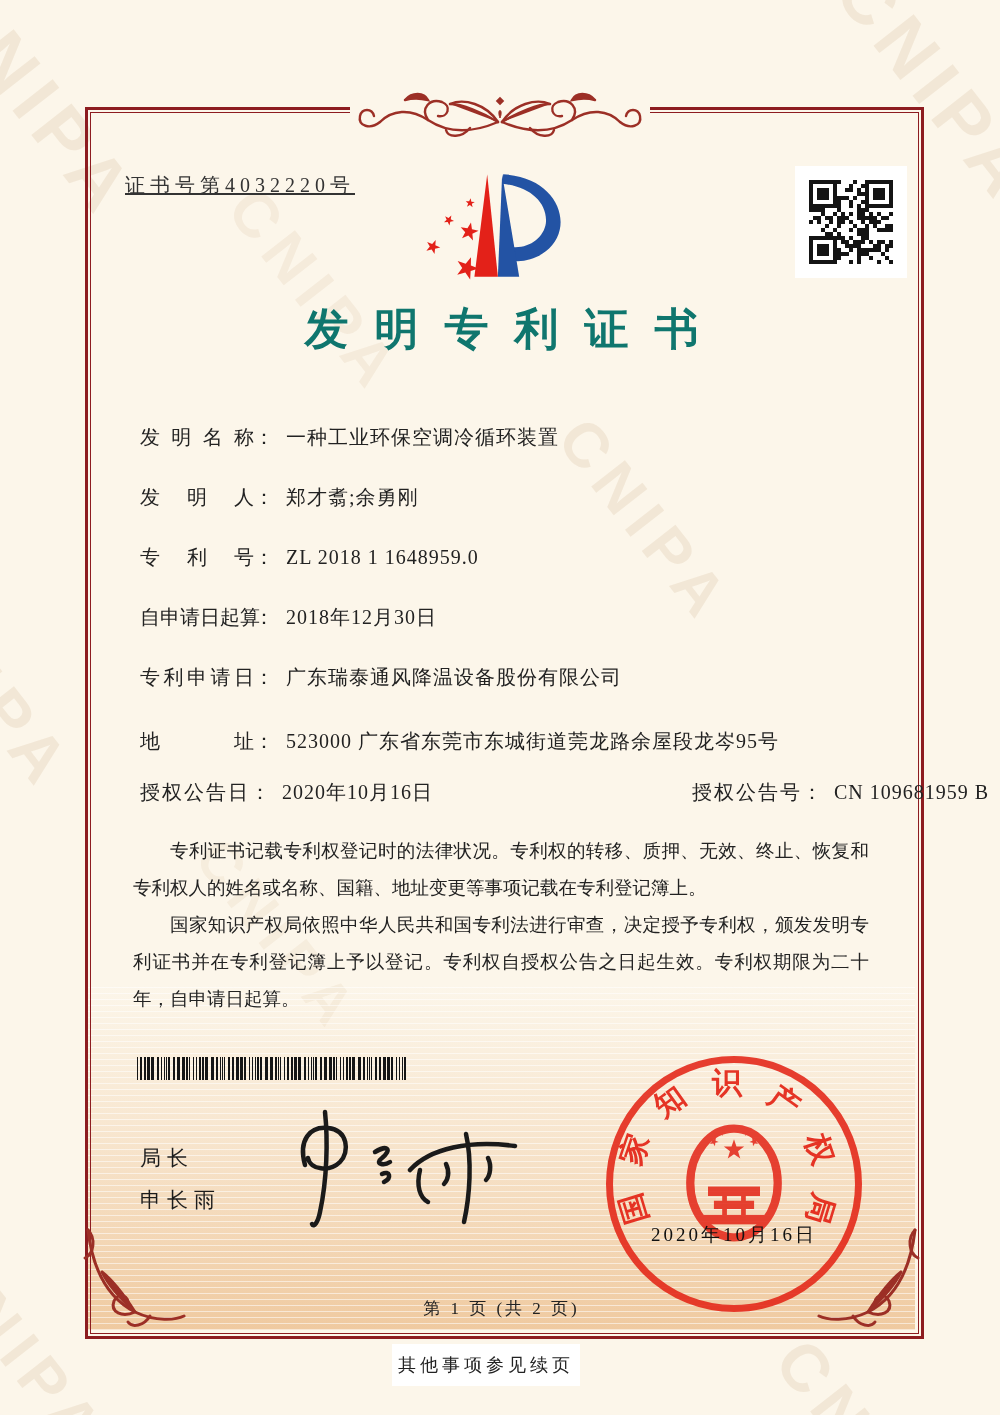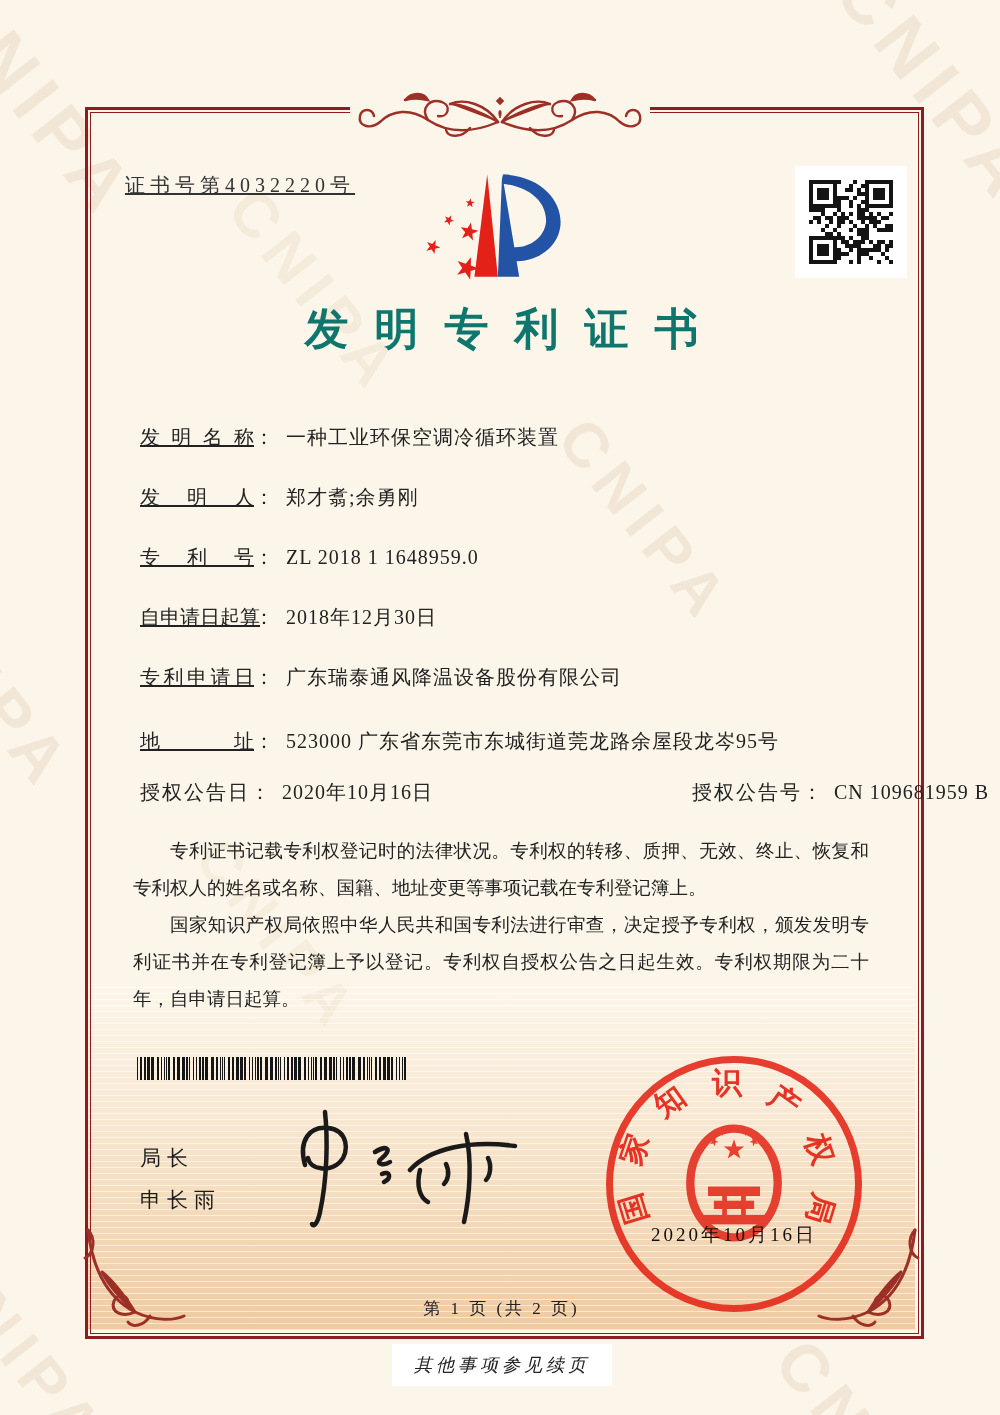--- a/index.html
+++ b/index.html
@@ -19,40 +19,40 @@
          background:
           repeating-linear-gradient(0deg, rgba(255,255,255,0.55) 0 1px, rgba(255,255,255,0) 1px 6px),
           linear-gradient(to bottom, rgba(243,216,185,0) 0%, rgba(243,213,178,0.45) 40%, rgba(238,197,152,0.9) 100%);}
   .cert-no{left:125px;top:172px;font-size:20px;letter-spacing:5px;color:#333;text-decoration:underline;}
   .qr-box{left:795px;top:166px;width:112px;height:112px;background:#fff;}
   .title{left:87px;top:300px;width:829px;text-align:center;font-size:44px;font-weight:700;
          letter-spacing:26px;padding-left:26px;box-sizing:border-box;color:#0f766e;}
   
   .row{position:absolute;left:140px;font-size:20px;white-space:nowrap;}
   .row .lbl{display:inline-block;width:114px;text-align:justify;text-align-last:justify;
-            vertical-align:bottom;text-decoration:underline;}
+            vertical-align:bottom;}
   .row .colon{margin-right:12px;}
   .row .val{letter-spacing:1px;margin-top:32px;}
   .grant2{position:absolute;left:520px;top:0;}
   .body-text{left:133px;top:833px;width:736px;font-size:18.5px;line-height:37px;
              text-align:justify;color:#222;}
   .body-text p{margin:0;text-indent:2em;}
   .barcode{left:137px;top:1057px;}
   .director{left:140px;font-size:21px;font-family:"Liberation Sans","DejaVu Sans",sans-serif;color:#1c1c1c;letter-spacing:6px;}
   .sig{left:270px;top:1100px;}
   
   .seal{position:absolute;left:606px;top:1056px;width:256px;height:256px;pointer-events:none;}
   .seal-ring{position:absolute;left:0;top:0;width:242px;height:242px;border:7px solid rgba(227,36,22,0.88);
              border-radius:50%;}
   .seal-char{position:absolute;font-size:30px;font-weight:700;color:rgba(227,36,22,0.92);
              font-family:"Liberation Serif","DejaVu Serif",serif;}
   .seal-date{position:absolute;left:612px;top:1222px;width:244px;text-align:center;font-size:19px;
              letter-spacing:3px;color:#111;z-index:5;}
   .page-no{left:87px;top:1297px;width:829px;text-align:center;font-size:17px;letter-spacing:3px;color:#222;}
-  .cont-note{left:392px;top:1344px;background:#fff;padding:9px 22px;font-size:18px;letter-spacing:4px;color:#222;font-style:italic;}
+  .cont-note{left:392px;top:1344px;background:#fff;padding:9px 6px;font-size:18px;letter-spacing:4px;color:#222;}
   svg{display:block;}
 </style>
 </head>
 <body>
 
 <span class="wm" style="left:-15px;top:-35px;font-size:74px;">CNIPA</span>
 <span class="wm" style="left:885px;top:-50px;font-size:74px;">CNIPA</span>
 <span class="wm" style="left:270px;top:175px;font-size:62px;color:rgba(198,160,118,0.12);">CNIPA</span>
 <span class="wm" style="left:600px;top:405px;font-size:62px;">CNIPA</span>
 <span class="wm" style="left:-65px;top:560px;font-size:66px;">CNIPA</span>

